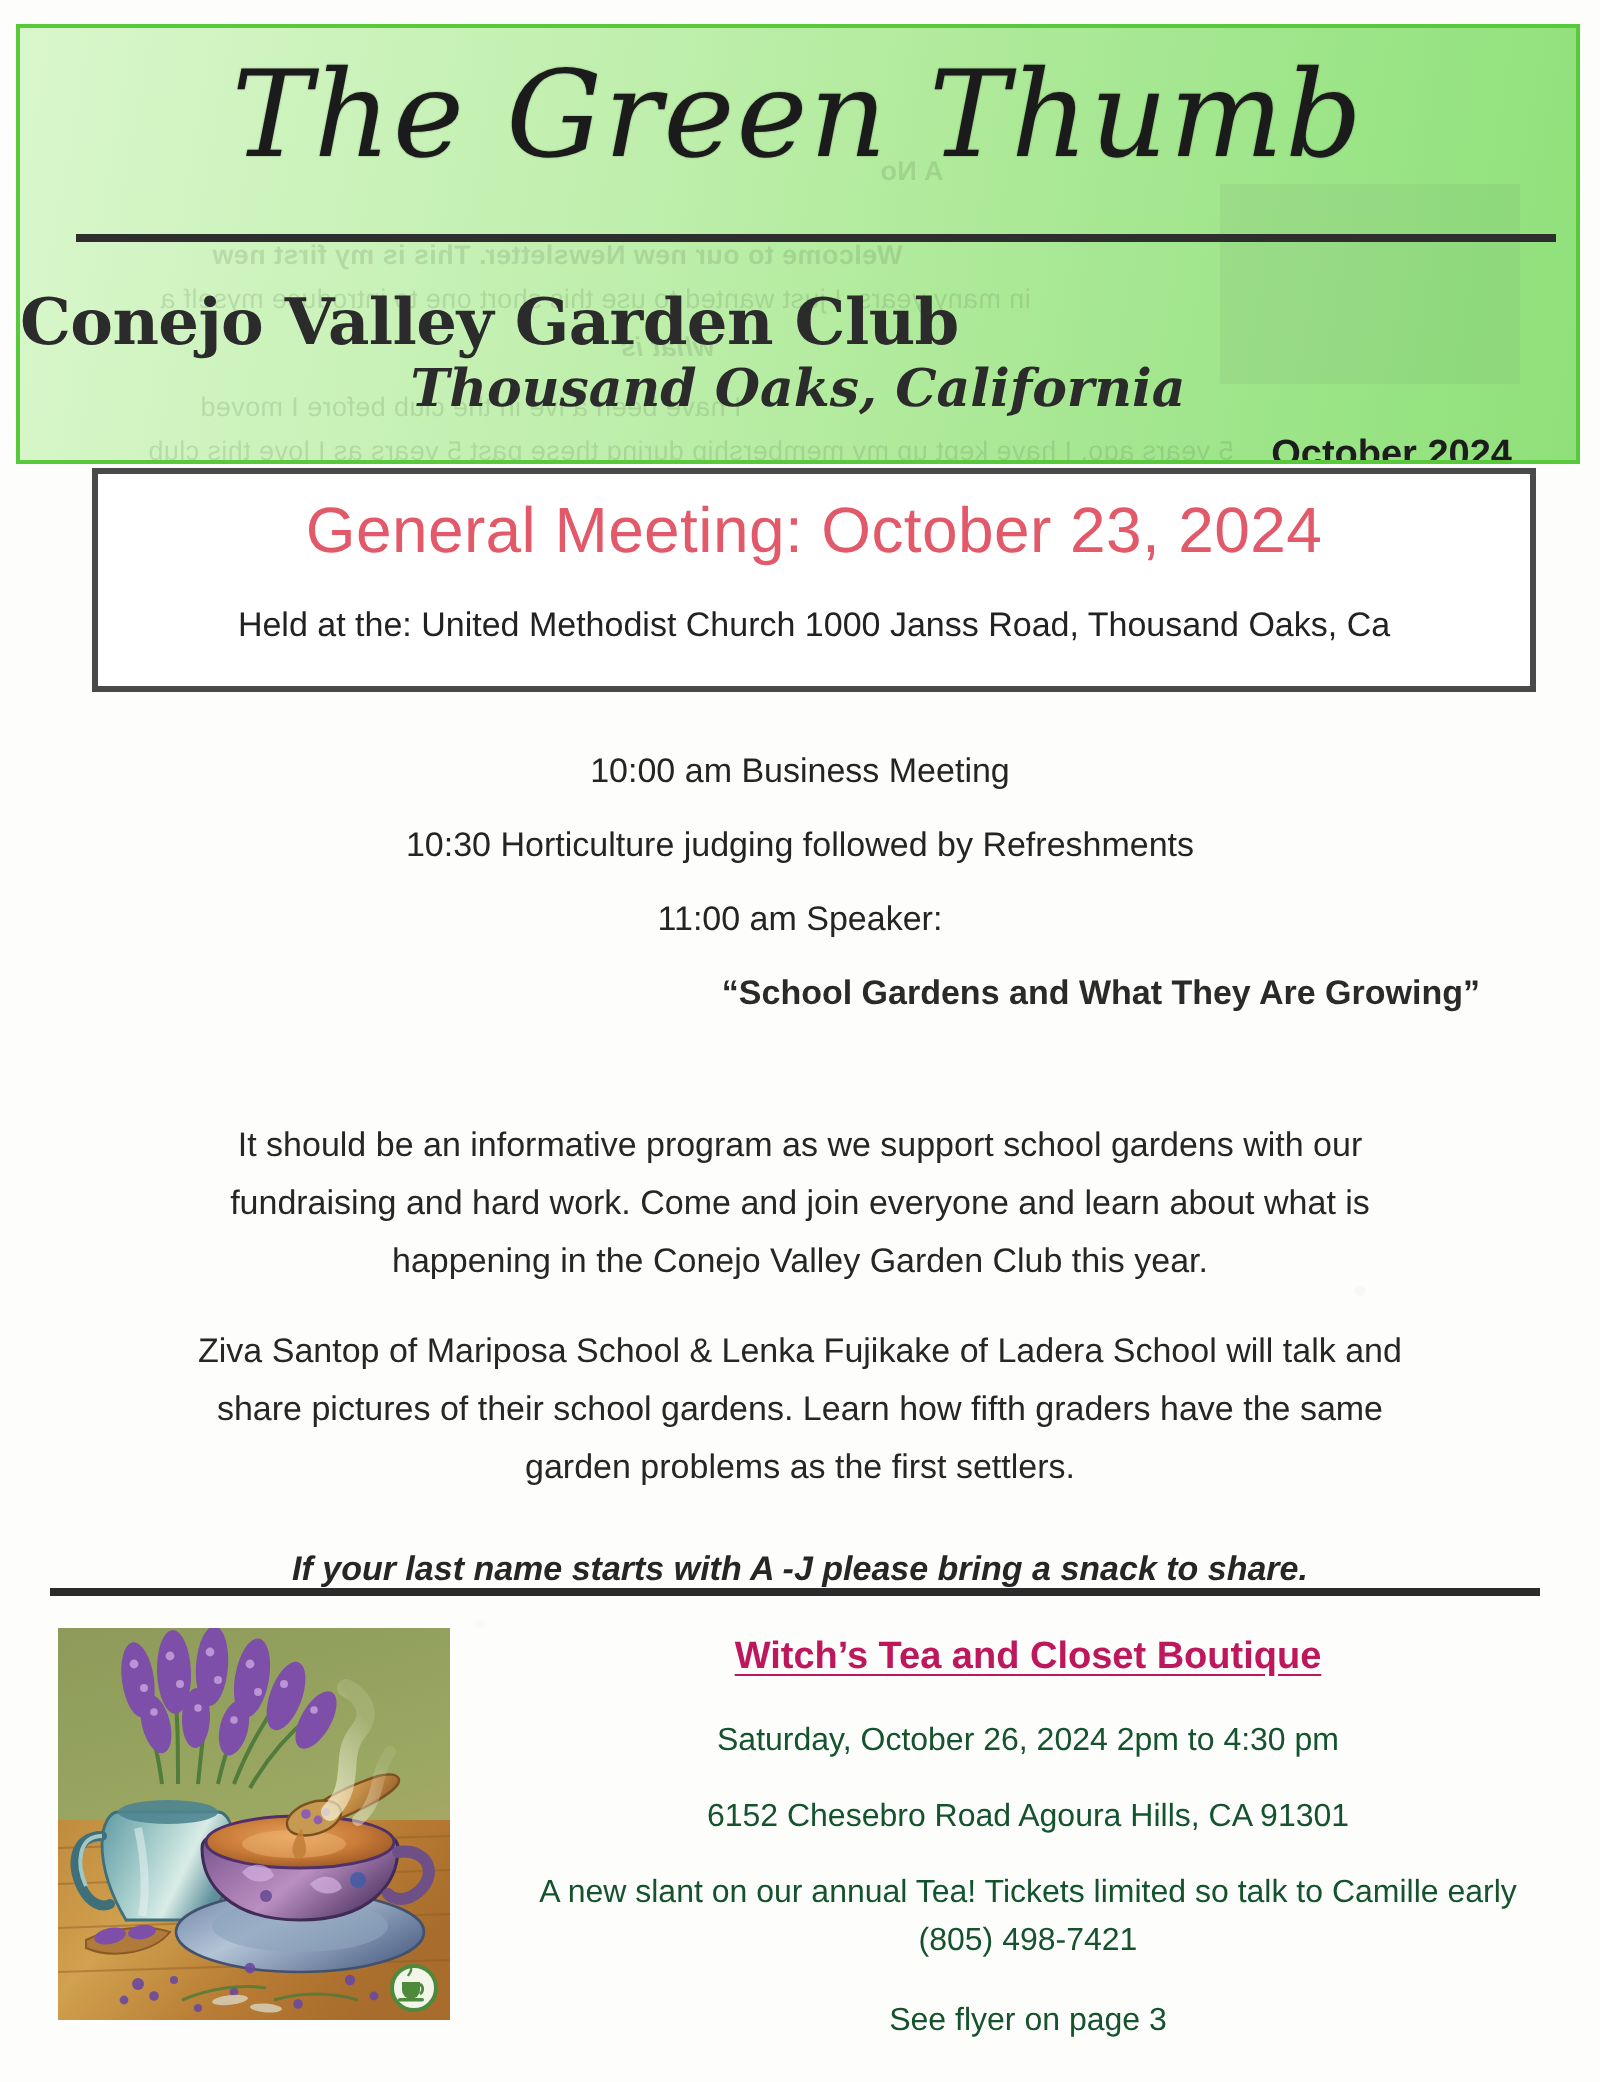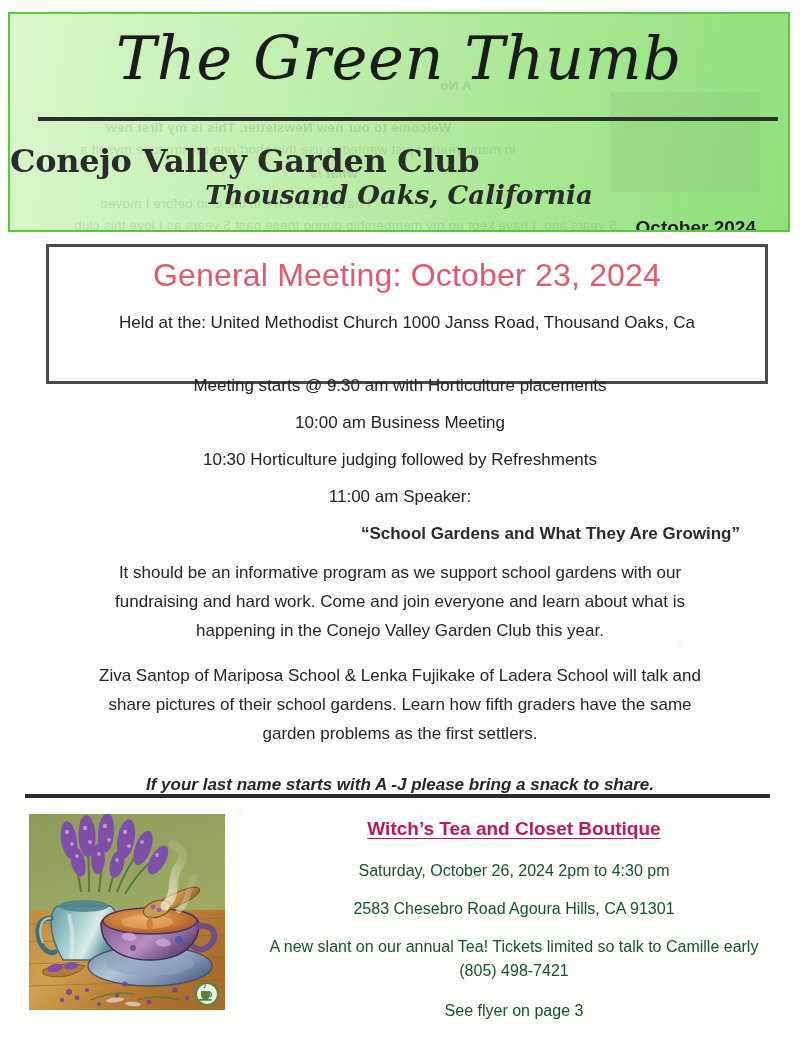--- a/index.html
+++ b/index.html
@@ -127,23 +127,23 @@
     font-size: 19px;
     font-weight: bold;
     color: #1d1d1d;
     margin-top: 17px;
   }
 
   
   .meeting-box {
     position: absolute;
     left: 46px;
-    top: 244px;
+    top: 234px;
     width: 722px;
-    height: 140px;
+    height: 112px;
     box-sizing: border-box;
     border: 3px solid #4a4a4a;
     background: #ffffff;
   }
   .meeting-headline {
     position: absolute;
     left: 0; right: 0;
     top: 10px;
     text-align: center;
     font-size: 32px;
@@ -268,21 +268,20 @@
     <div class="club-city">Thousand Oaks, California</div>
     <div class="issue-date">October 2024</div>
   </div>
 
   <div class="meeting-box">
     <div class="meeting-headline">General Meeting:  October 23, 2024</div>
     <div class="meeting-venue">Held at the:  United Methodist Church    1000 Janss Road, Thousand Oaks, Ca</div>
   </div>
 
   <div class="agenda">
-    <div class="agenda-line">Meeting starts @ 9:30 am  with Horticulture placements</div>
     <div class="agenda-line">10:00 am Business Meeting</div>
     <div class="agenda-line">10:30 Horticulture judging followed by Refreshments</div>
     <div class="agenda-line">11:00 am Speaker:</div>
     <div class="talk-title">“School Gardens and What They Are Growing”</div>
   </div>
 
   <div class="body-copy">
     <p>It should be an informative program as we support school gardens with our fundraising and hard work.   Come and join everyone and learn about what is happening in the Conejo Valley Garden Club this year.</p>
     <p>Ziva Santop of Mariposa School &amp; Lenka Fujikake of Ladera School will talk and share pictures of their school gardens.  Learn how fifth graders have the same garden problems as the first settlers.</p>
     <p class="snack-note">If your last name starts with A -J please bring a snack to share.</p>
@@ -445,18 +444,18 @@
         <path d="M181 178 a3 3 0 0 1 0 5" fill="none" stroke="#4e8a3c" stroke-width="1.4"></path>
         <rect x="170" y="185" width="13" height="1.8" rx="0.9" fill="#4e8a3c"></rect>
         <path d="M175 174 c1 -2 2 -2 1.5 -4" fill="none" stroke="#4e8a3c" stroke-width="1.2"></path>
       </g>
     </svg>
   </div>
 
   <div class="boutique">
     <div class="boutique-title">Witch’s Tea and Closet Boutique</div>
     <div class="boutique-line">Saturday, October 26, 2024  2pm to 4:30 pm</div>
-    <div class="boutique-line">2583 Chesebro Road   Agoura Hills, CA 91301</div>
+    <div class="boutique-line">6152 Chesebro Road   Agoura Hills, CA 91301</div>
     <div class="boutique-line tight">A new slant on our annual Tea!  Tickets limited so talk to Camille early</div>
     <div class="boutique-line phone">(805) 498-7421</div>
     <div class="boutique-line">See flyer on page  3</div>
   </div>
 </div>
 
 </body></html>

